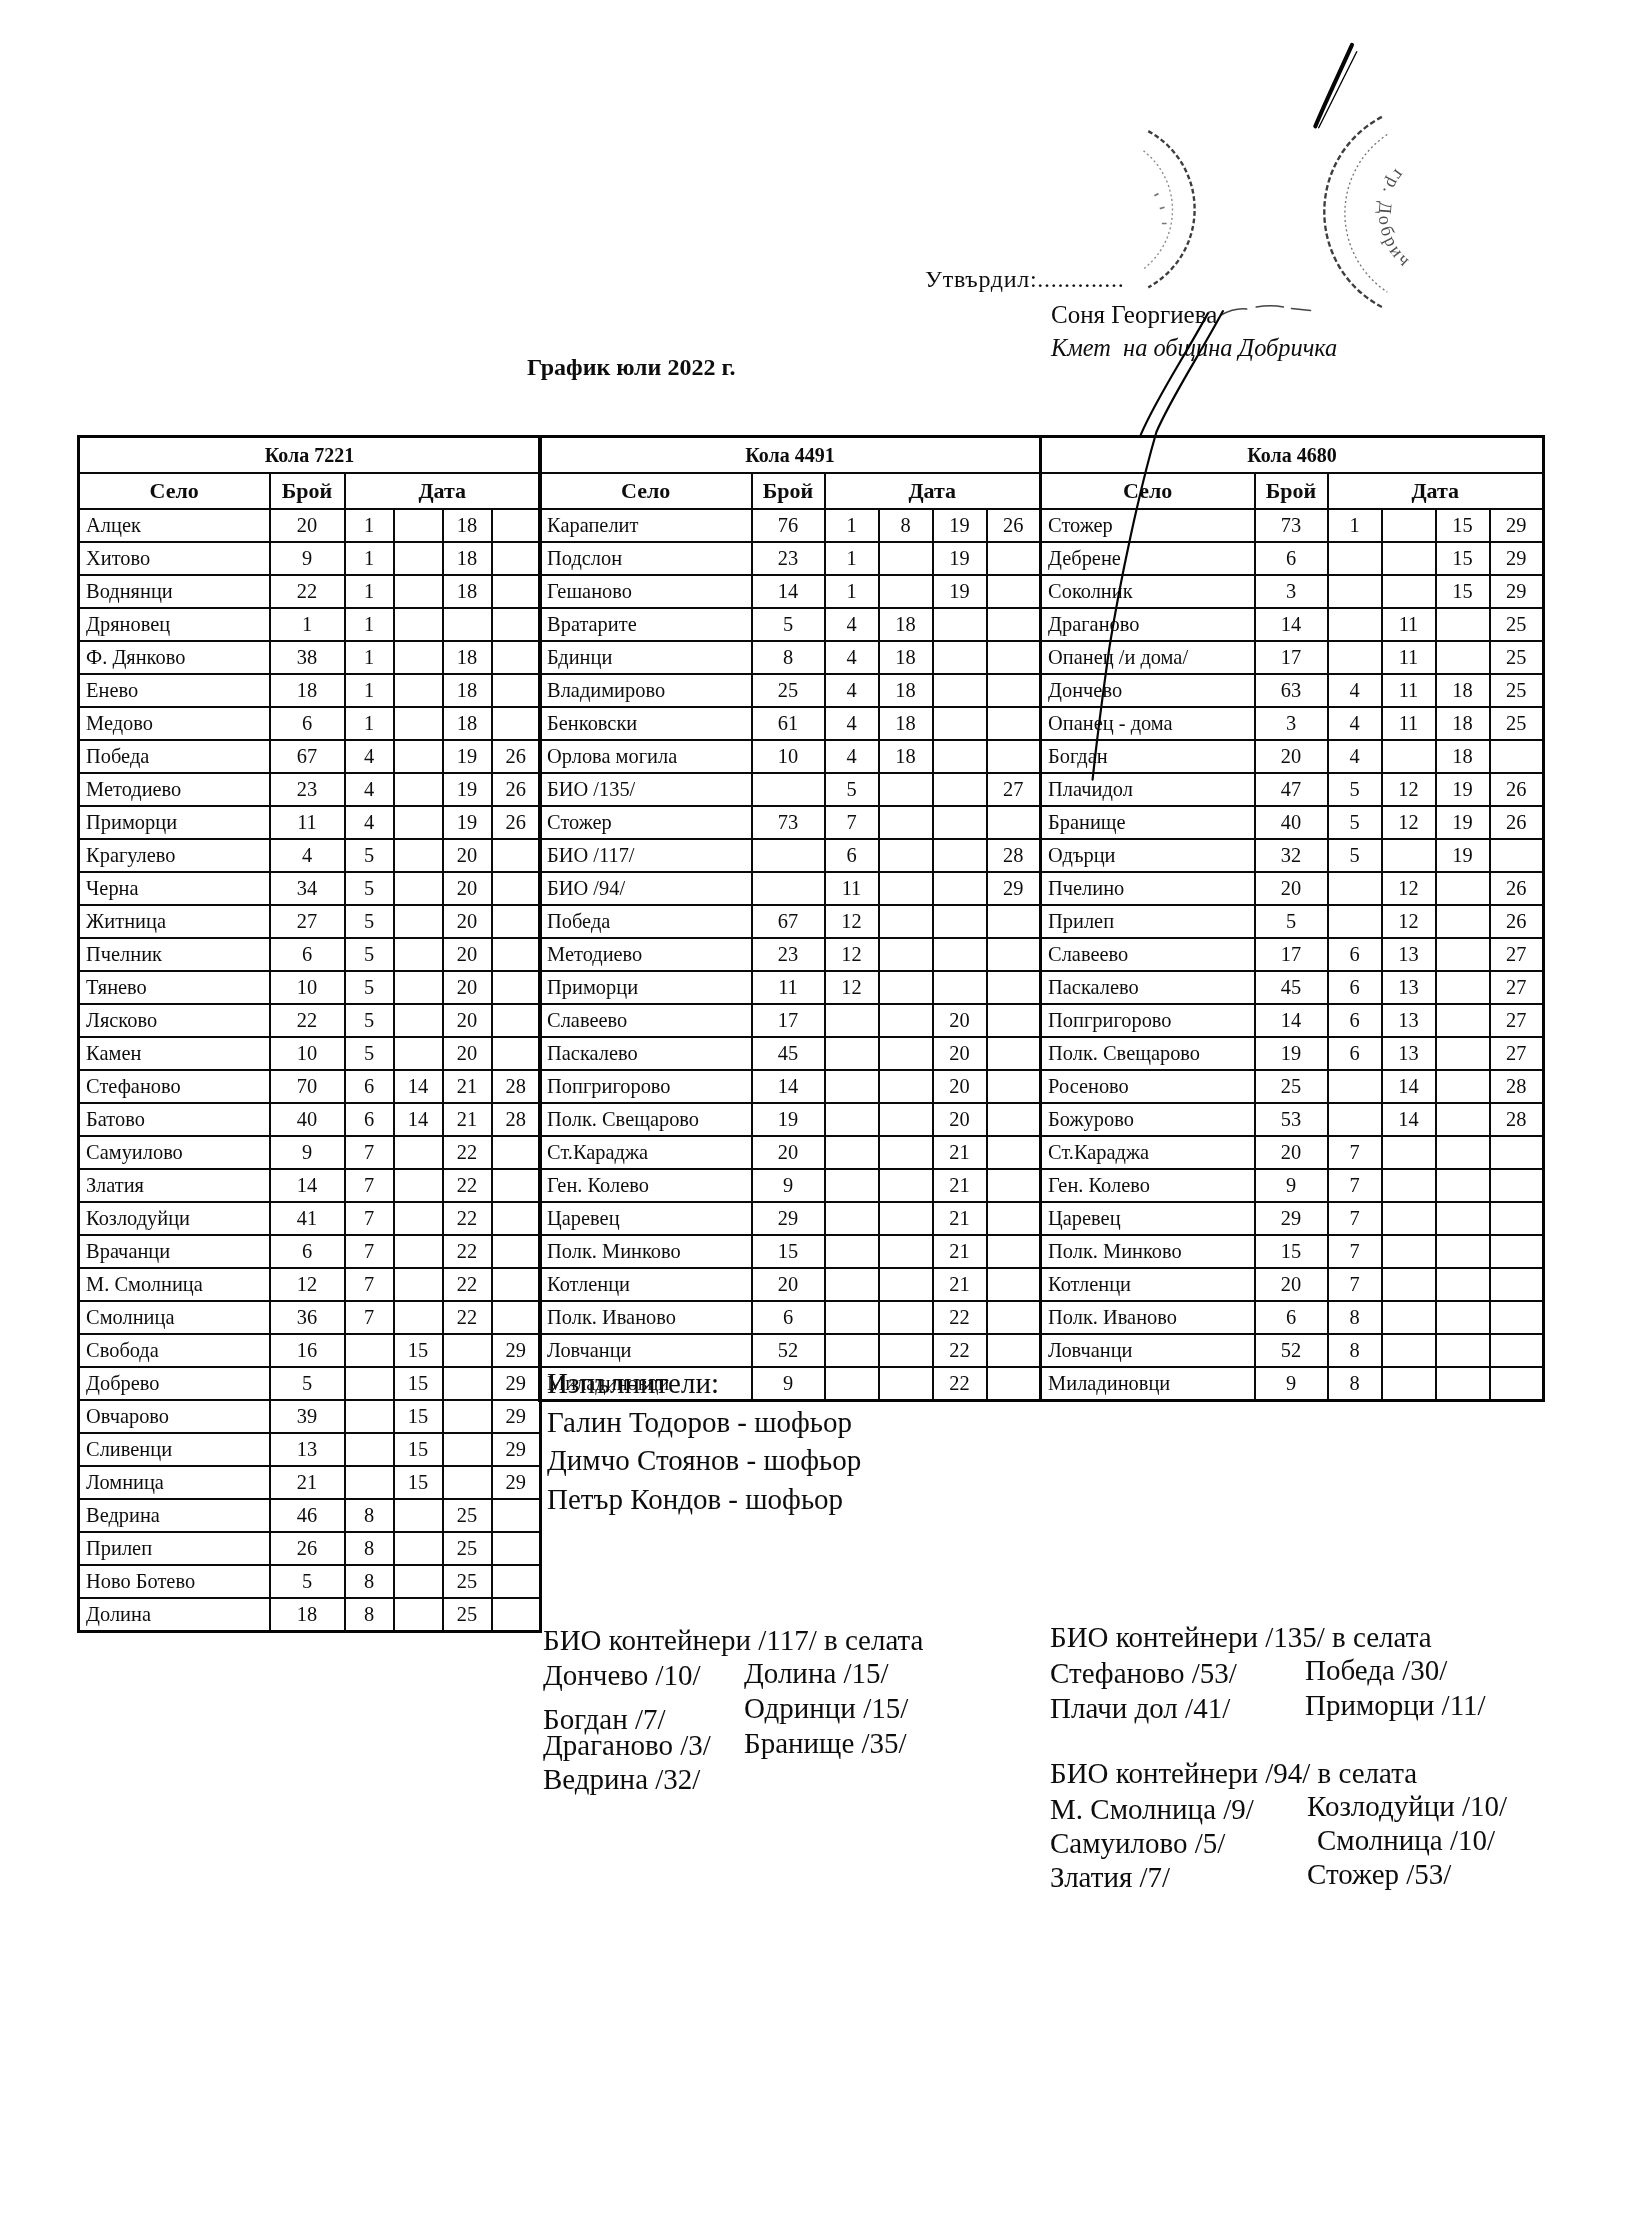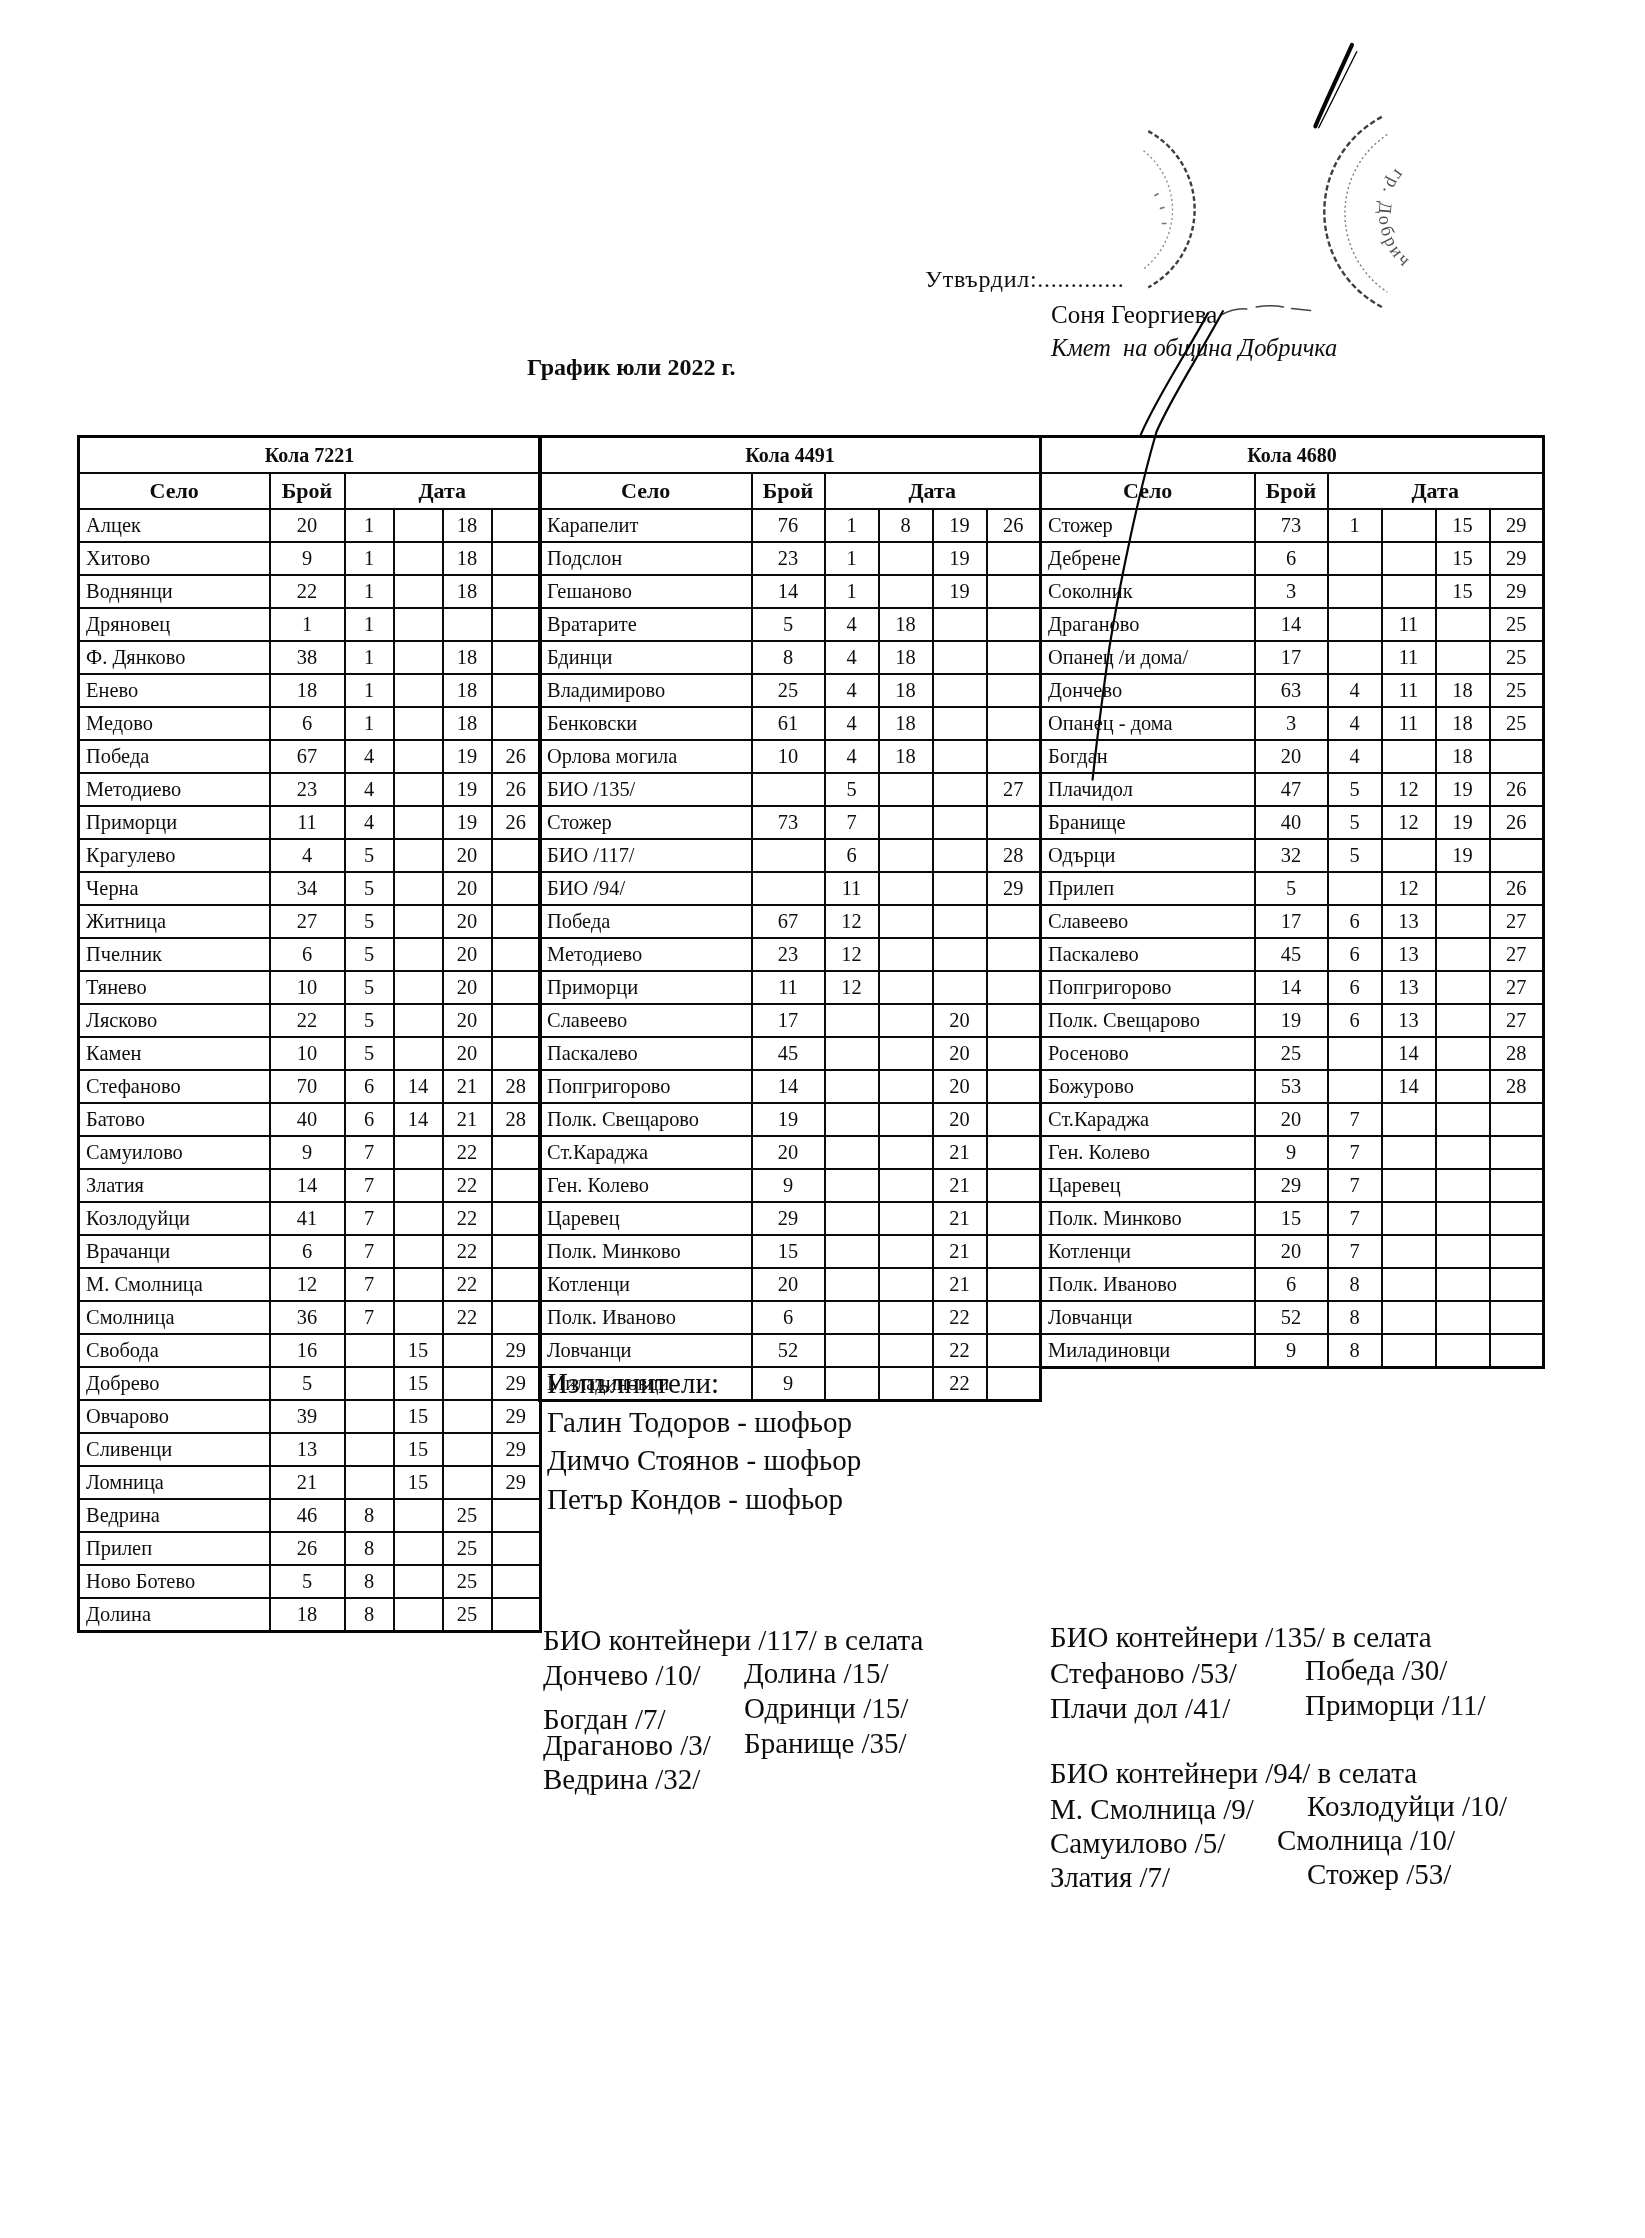--- a/index.html
+++ b/index.html
@@ -672,20 +672,28 @@
       </tr>
       <tr>
         <td class="v">Одърци</td>
         <td class="n">32</td>
         <td class="d">5</td>
         <td class="d"></td>
         <td class="d">19</td>
         <td class="d"></td>
       </tr>
       <tr>
+        <td class="v">Пчелино</td>
+        <td class="n">20</td>
+        <td class="d"></td>
+        <td class="d">12</td>
+        <td class="d"></td>
+        <td class="d">26</td>
+      </tr>
+      <tr>
         <td class="v">Прилеп</td>
         <td class="n">5</td>
         <td class="d"></td>
         <td class="d">12</td>
         <td class="d"></td>
         <td class="d">26</td>
       </tr>
       <tr>
         <td class="v">Славеево</td>
         <td class="n">17</td>
@@ -819,21 +827,21 @@
 <div class="abs foot" style="left:1050px;top:1657px;">Стефаново /53/</div>
 <div class="abs foot" style="left:1050px;top:1692px;">Плачи дол /41/</div>
 <div class="abs foot" style="left:1305px;top:1654px;">Победа /30/</div>
 <div class="abs foot" style="left:1305px;top:1689px;">Приморци /11/</div>
 
 <div class="abs foot" style="left:1050px;top:1757px;">БИО контейнери /94/ в селата</div>
 <div class="abs foot" style="left:1050px;top:1793px;">М. Смолница /9/</div>
 <div class="abs foot" style="left:1050px;top:1827px;">Самуилово /5/</div>
 <div class="abs foot" style="left:1050px;top:1861px;">Златия /7/</div>
 <div class="abs foot" style="left:1307px;top:1790px;">Козлодуйци /10/</div>
-<div class="abs foot" style="left:1277px;top:1824px;">Смолница /10/</div>
+<div class="abs foot" style="left:1317px;top:1824px;">Смолница /10/</div>
 <div class="abs foot" style="left:1307px;top:1858px;">Стожер /53/</div>
 
 <svg class="sig-overlay" width="1646" height="2239" viewBox="0 0 2424 3297">
   <defs>
     <path id="stampTextArc" d="M 2066,238 A 102,102 0 0 0 2066,392" fill="none"></path>
   </defs>
 
   <g stroke="#1c1c1c" fill="none" opacity="0.85">
     <path d="M 1691,193 A 131,131 0 0 1 1691,423" stroke-width="3.5" stroke-dasharray="7 4"></path>
     <path d="M 1684,222 A 110,110 0 0 1 1684,396" stroke-width="2" stroke-dasharray="3 4" opacity="0.6"></path>

